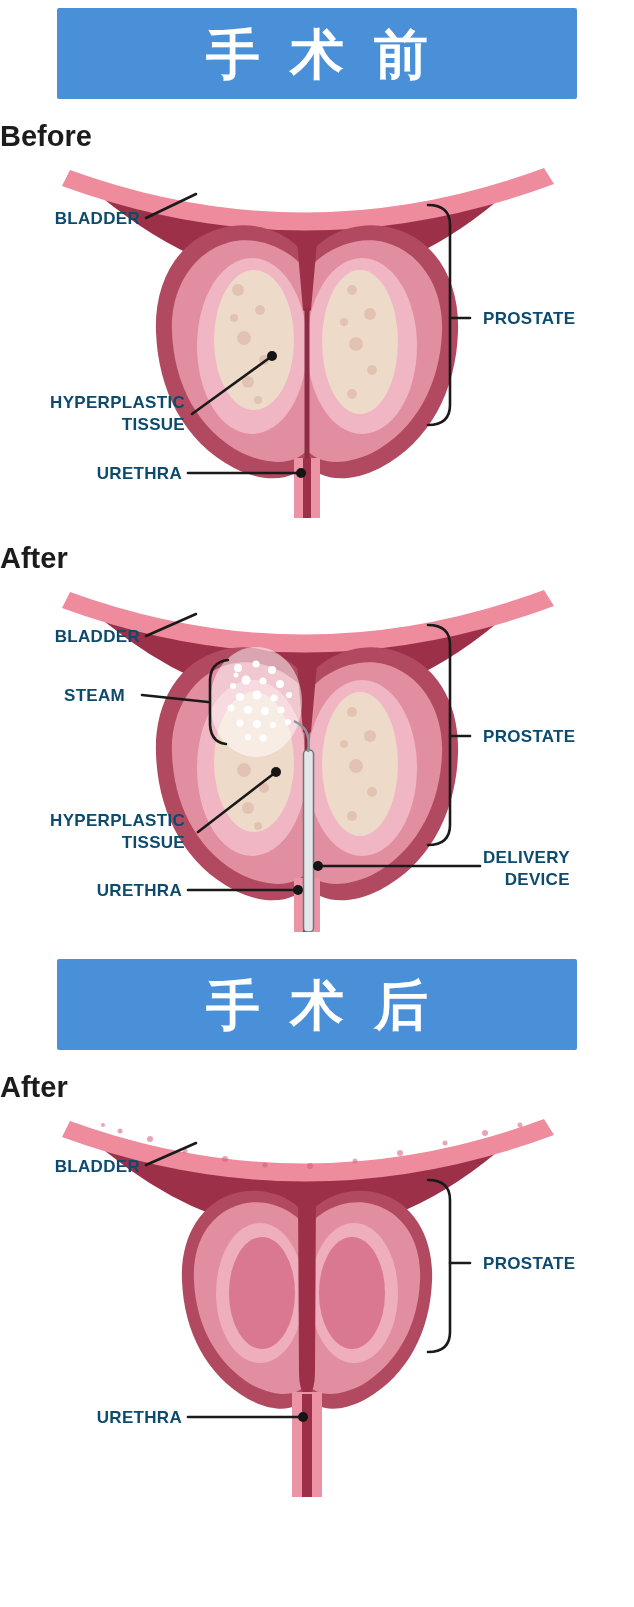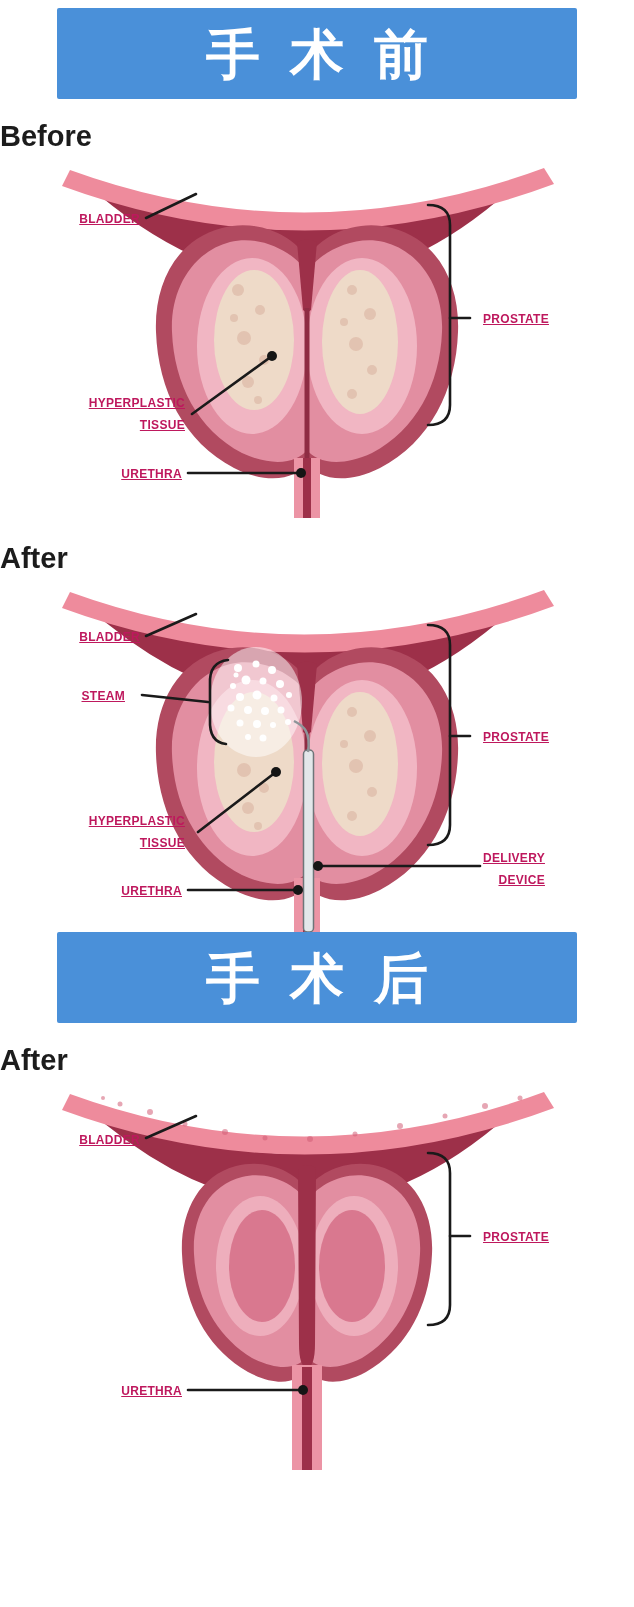--- a/index.html
+++ b/index.html
@@ -19,27 +19,27 @@
     color:#ffffff;font-size:54px;font-weight:700;
     letter-spacing:30px;padding-left:30px;line-height:1;
   }
   .heading{
     text-align:left;font-size:29px;font-weight:700;
     line-height:34px;margin:20px 0 5px 0;color:#1c1c1c;
   }
   .illustration{position:relative;width:634px;}
   .illustration svg{display:block;}
   .label{
-    position:absolute;font-weight:700;font-size:12px;line-height:22px;
-    letter-spacing:0.3px;color:#be185d;white-space:nowrap;text-decoration:underline;
+    position:absolute;font-weight:700;font-size:17px;line-height:22px;
+    letter-spacing:0.3px;color:#0c4a6e;white-space:nowrap;
   }
   .label--right{text-align:right;}
   #panel-before{padding-top:8px;}
   #panel-during{margin-top:23px;}
-  #panel-after{}
+  #panel-after{margin-top:27px;}
 </style>
 </head>
 <body>
 
 <section class="panel" id="panel-before">
   <div class="banner banner--blue">
     <span class="banner-text">手术前</span>
   </div>
   <div class="heading">Before</div>
 

